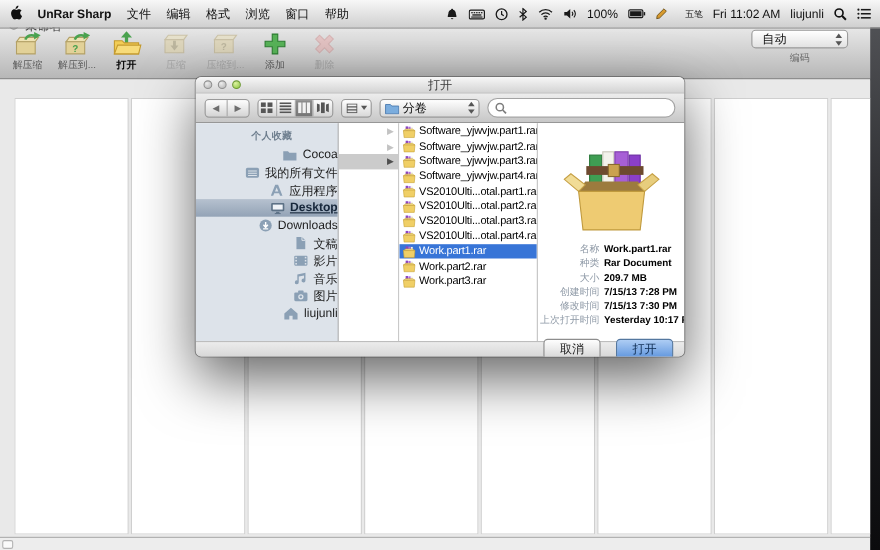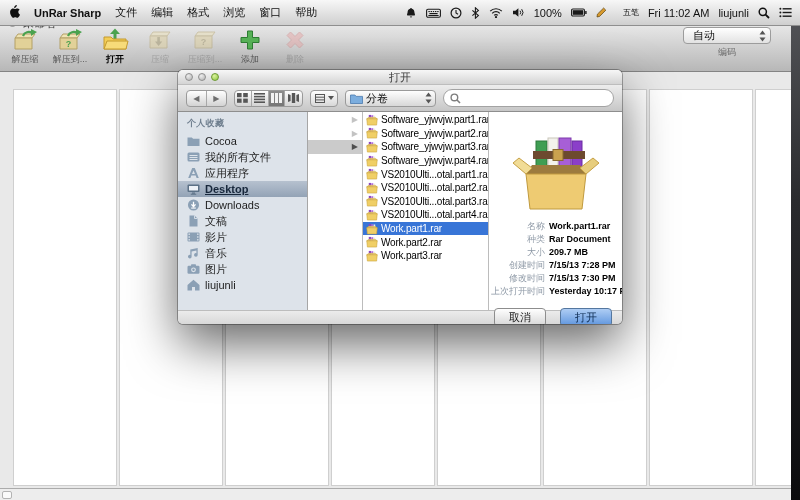--- a/index.html
+++ b/index.html
@@ -69,22 +69,22 @@
     background:linear-gradient(#fefefe,#d8d8d8); padding:0 3px 0 4px; gap:3px; font-size:11px; color:#111; }
   .path-popup { width:97px; }
   .path-popup .ptext { flex:1; white-space:nowrap; overflow:hidden; }
   .search { flex:1; height:18px; border:1px solid #a3a3a3; border-radius:10px; background:#fff;
     display:flex; align-items:center; padding:0 6px; gap:4px; }
   .search input { border:none; outline:none; flex:1; font-size:11px; background:transparent; min-width:0; }
 
   .dlg-body { flex:1; display:flex; background:#fff; min-height:0; }
   .sb { width:130px; flex:none; background:#dde3ea; border-right:1px solid #a6a6a6; padding-top:3px;
         font-size:11px; color:#1d1d1d; overflow:hidden; }
-  .sb-h { font-size:9px; font-weight:bold; color:#6e7e8e; padding:2px 0 3px 9px; letter-spacing:.3px; }
-  .sb-i { height:16px; display:flex; align-items:center; gap:5px; padding-left:9px; white-space:nowrap; }
+  .sb-h { font-size:9px; font-weight:bold; color:#6e7e8e; padding:2px 0 3px 9px; letter-spacing:.3px;text-align:center; }
+  .sb-i { height:16px; display:flex; align-items:center; gap:5px; padding-left:9px; white-space:nowrap;justify-content:flex-end; }
   .sb-i svg { flex:none; display:block; }
   .sb-i.sel { background:linear-gradient(#b6c1cf,#93a3b6); font-weight:bold; color:#17273b;text-decoration:underline; }
   .colA { width:55px; flex:none; background:#fff; border-right:1px solid #bcbcbc; padding-top:1px; }
   .colA .r { height:13.5px; display:flex; align-items:center; justify-content:flex-end;
              padding-right:4px; font-size:8px; color:#c3c3c3; }
   .colA .r.sel { background:#cbcbcb; color:#4f4f4f; }
   .fl { width:126px; flex:none; background:#fff; border-right:1px solid #bcbcbc; padding-top:1px; overflow:hidden; }
   .f-r { height:13.6px; display:flex; align-items:center; gap:3px; padding-left:3px; font-size:10px;
          color:#000; white-space:nowrap; letter-spacing:-.2px; }
   .f-r svg { flex:none; display:block; }

